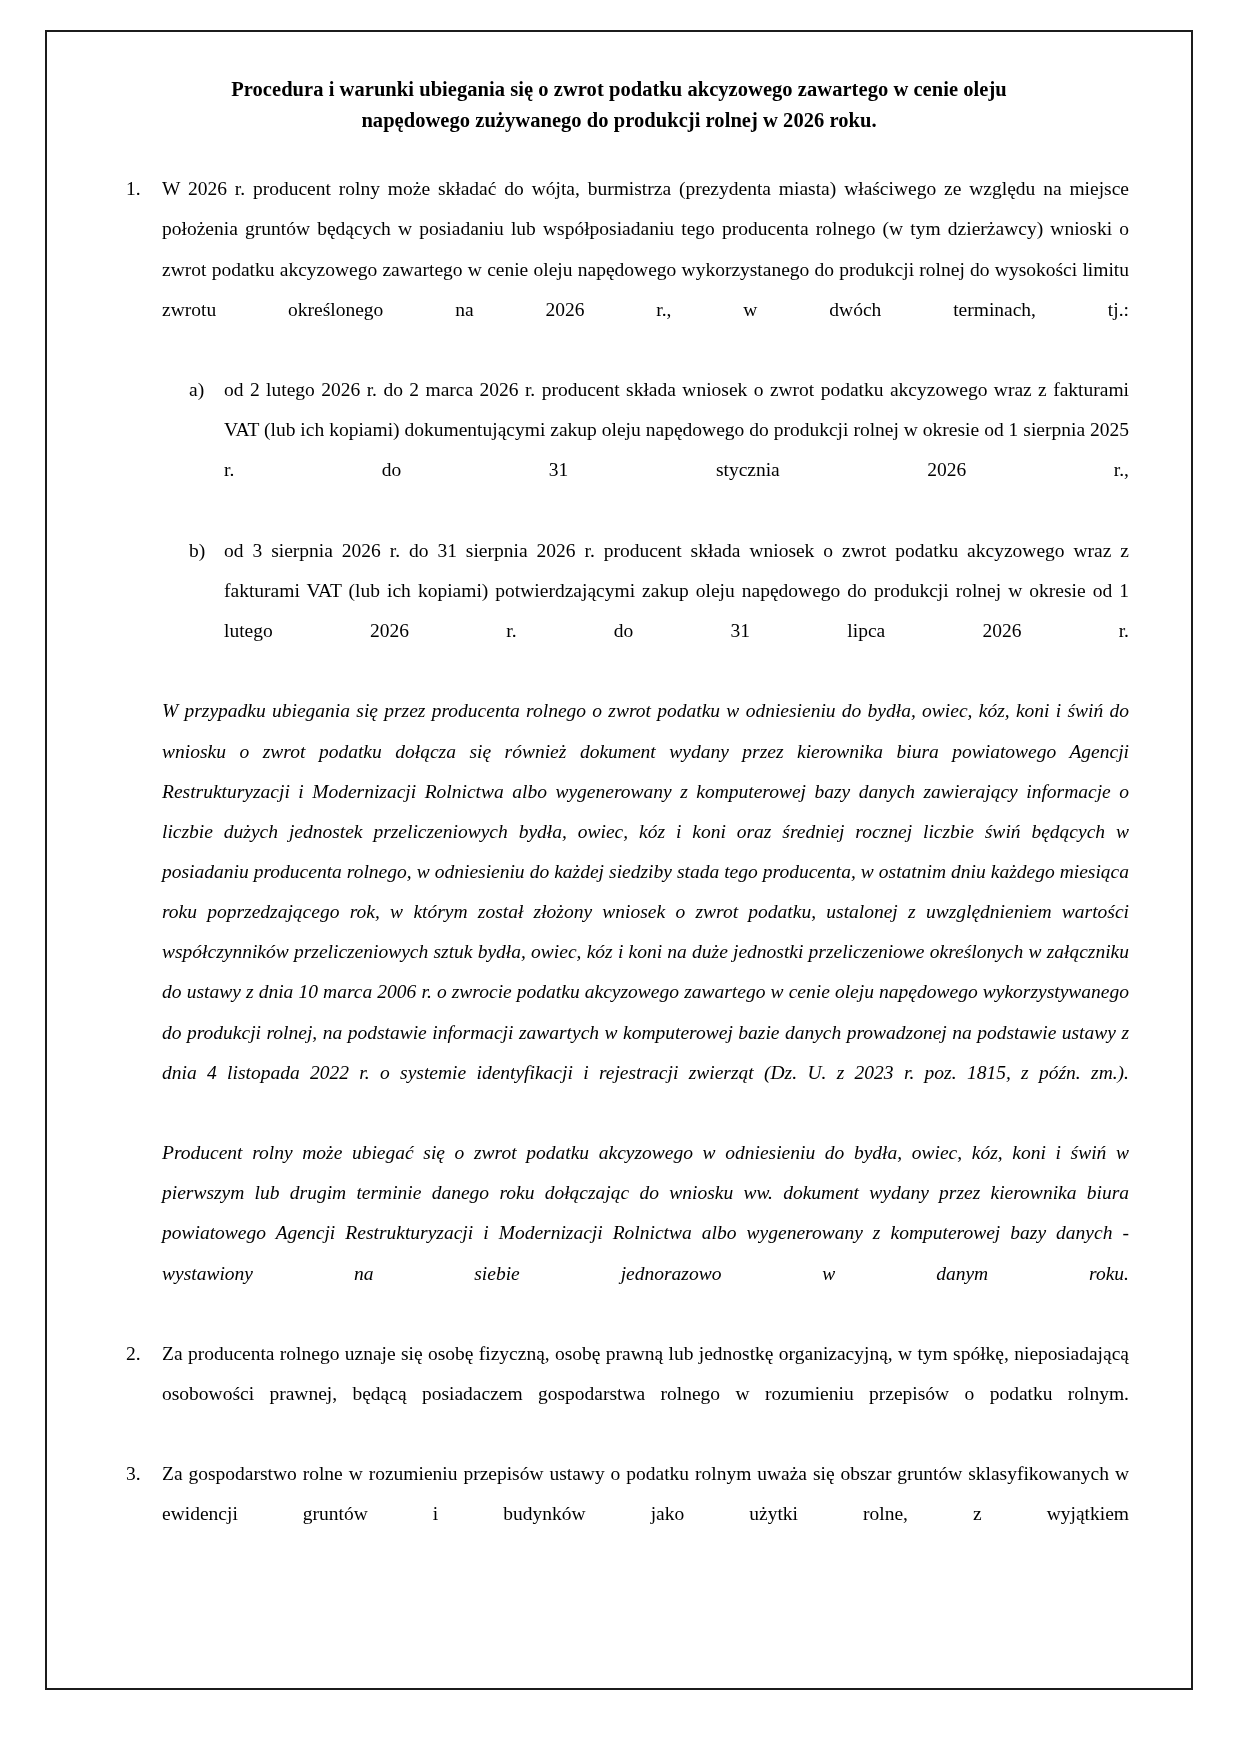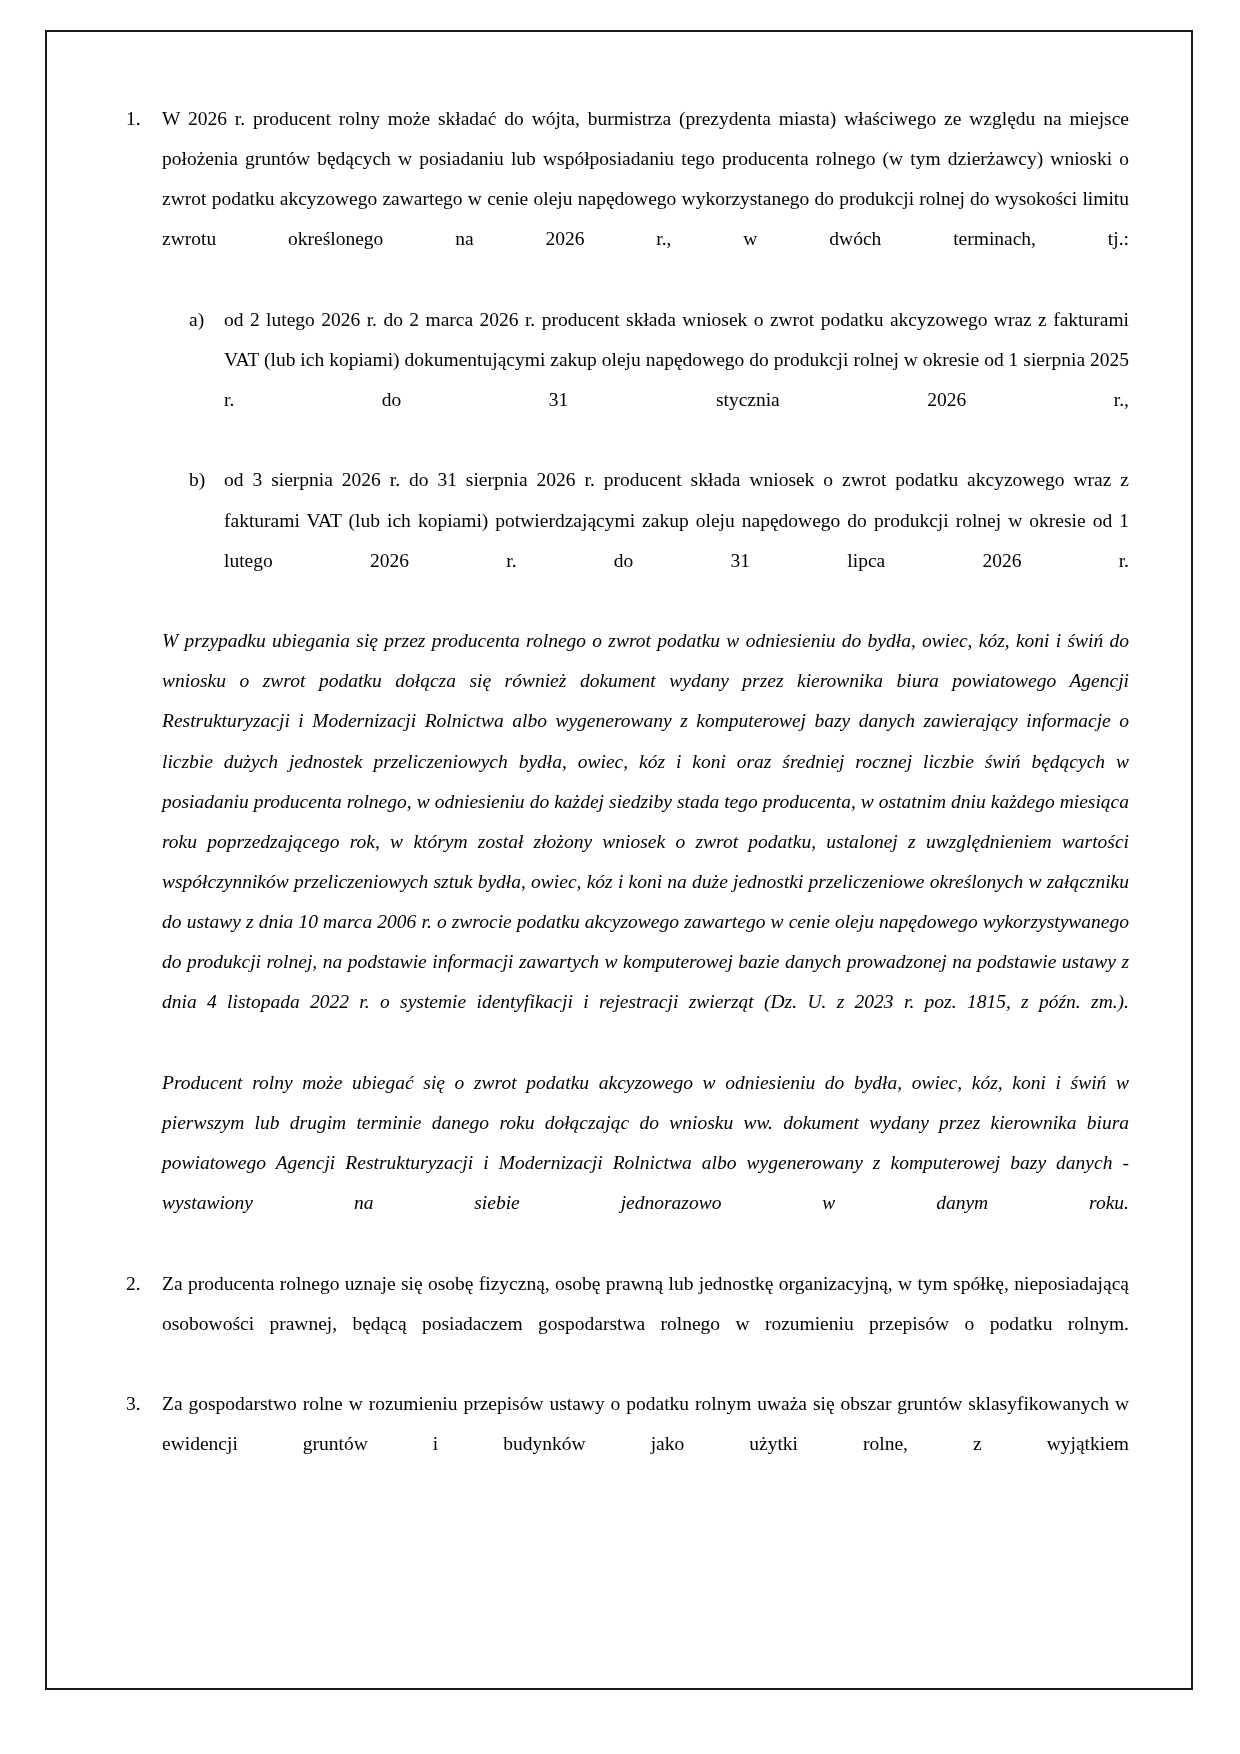--- a/index.html
+++ b/index.html
@@ -114,20 +114,21 @@
     display: inline-block;
     width: 100%;
   }
 </style>
 </head>
 <body>
 
 <div class="page">
   <div class="page-inner">
 
+    <div class="doc-title">Procedura i warunki ubiegania się o zwrot podatku akcyzowego zawartego w cenie oleju napędowego zużywanego do produkcji rolnej w 2026 roku.</div>
 
     <ol class="main-list">
 
       <li>
         <p class="para lead">W 2026 r. producent rolny może składać do wójta, burmistrza (prezydenta miasta) właściwego ze względu na miejsce położenia gruntów będących w posiadaniu lub współposiadaniu tego producenta rolnego (w tym dzierżawcy) wnioski o zwrot podatku akcyzowego zawartego w cenie oleju napędowego wykorzystanego do produkcji rolnej do wysokości limitu zwrotu określonego na 2026 r., w dwóch terminach, tj.:</p>
 
         <ol class="sub-list">
           <li>
             <span class="sub-marker">a)</span>
             <p class="para">od 2 lutego 2026 r. do 2 marca 2026 r. producent składa wniosek o zwrot podatku akcyzowego wraz z fakturami VAT (lub ich kopiami) dokumentującymi zakup oleju napędowego do produkcji rolnej w okresie od 1 sierpnia 2025 r. do 31 stycznia 2026 r.,</p>

